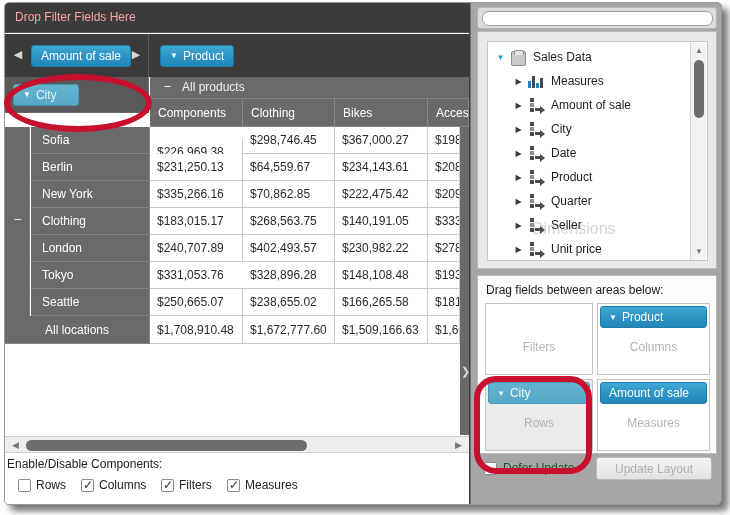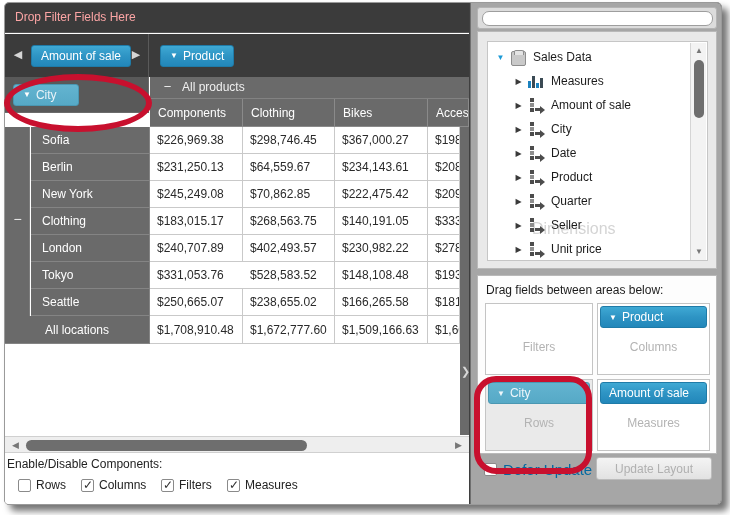--- a/index.html
+++ b/index.html
@@ -401,21 +401,21 @@
   .zone .zfield.muted {
     background: linear-gradient(to bottom, #63b4d0 0%, #56a9c6 100%);
     border-color: #4a97b2; color: #eef6fa;
   }
 
   .defer-row { position: absolute; left: 6px; top: 185px; display: flex; align-items: center; }
   .defer-cb {
     width: 13px; height: 13px; border: 1px solid #8a8a8a;
     background: #ffffff; margin-right: 6px; border-radius: 2px;
   }
-  .defer-label { font-size: 15px; color: #0369a1; }
+  .defer-label { font-size: 12px; color: #14532d; }
   .update-btn {
     position: absolute; left: 118px; top: 181px;
     width: 116px; height: 23px;
     background: linear-gradient(to bottom, #f4f4f4, #e2e2e2);
     border: 1px solid #bcbcbc;
     border-radius: 3px;
     color: #b0b0b0; font-size: 12px;
     display: flex; align-items: center; justify-content: center;
   }
 
@@ -476,52 +476,52 @@
         <div class="colhdr-cell" style="left:185px;width:93px;">Bikes</div>
         <div class="colhdr-cell" style="left:278px;width:41px;">Acces</div>
       </div>
 
       <div class="grid-body">
         <div class="row-gutter">
           <div class="minus">−</div>
         </div>
 
         <div class="rowhdr" style="top:0px;">Sofia</div>
-        <div class="datacell" style="left:145px;top:0px;width:93px;">$226,969.38</div>
+        <div class="datacell" style="left:145px;top:12px;width:93px;">$226,969.38</div>
         <div class="datacell" style="left:238px;top:0px;width:92px;">$298,746.45</div>
         <div class="datacell" style="left:330px;top:0px;width:93px;">$367,000.27</div>
         <div class="datacell" style="left:423px;top:0px;width:32px;">$198,</div>
 
         <div class="rowhdr" style="top:27px;">Berlin</div>
         <div class="datacell" style="left:145px;top:27px;width:93px;">$231,250.13</div>
         <div class="datacell" style="left:238px;top:27px;width:92px;">$64,559.67</div>
         <div class="datacell" style="left:330px;top:27px;width:93px;">$234,143.61</div>
         <div class="datacell" style="left:423px;top:27px;width:32px;">$208,</div>
 
         <div class="rowhdr" style="top:54px;">New York</div>
-        <div class="datacell" style="left:145px;top:54px;width:93px;">$245,249.08</div>
+        <div class="datacell" style="left:145px;top:54px;width:93px;">$335,266.16</div>
         <div class="datacell" style="left:238px;top:54px;width:92px;">$70,862.85</div>
         <div class="datacell" style="left:330px;top:54px;width:93px;">$222,475.42</div>
         <div class="datacell" style="left:423px;top:54px;width:32px;">$209,</div>
 
         <div class="rowhdr" style="top:81px;">Clothing</div>
         <div class="datacell" style="left:145px;top:81px;width:93px;">$183,015.17</div>
         <div class="datacell" style="left:238px;top:81px;width:92px;">$268,563.75</div>
         <div class="datacell" style="left:330px;top:81px;width:93px;">$140,191.05</div>
         <div class="datacell" style="left:423px;top:81px;width:32px;">$333,</div>
 
         <div class="rowhdr" style="top:108px;">London</div>
         <div class="datacell" style="left:145px;top:108px;width:93px;">$240,707.89</div>
         <div class="datacell" style="left:238px;top:108px;width:92px;">$402,493.57</div>
         <div class="datacell" style="left:330px;top:108px;width:93px;">$230,982.22</div>
         <div class="datacell" style="left:423px;top:108px;width:32px;">$278,</div>
 
         <div class="rowhdr" style="top:135px;">Tokyo</div>
         <div class="datacell" style="left:145px;top:135px;width:101px;">$331,053.76</div>
-        <div class="datacell" style="left:238px;top:135px;width:92px;">$528,583.52</div>
+        <div class="datacell" style="left:238px;top:135px;width:92px;">$328,896.28</div>
         <div class="datacell" style="left:330px;top:135px;width:93px;">$148,108.48</div>
         <div class="datacell" style="left:423px;top:135px;width:32px;">$193,</div>
 
         <div class="rowhdr" style="top:162px;">Seattle</div>
         <div class="datacell" style="left:145px;top:162px;width:93px;">$250,665.07</div>
         <div class="datacell" style="left:238px;top:162px;width:92px;">$238,655.02</div>
         <div class="datacell" style="left:330px;top:162px;width:93px;">$166,265.58</div>
         <div class="datacell" style="left:423px;top:162px;width:32px;">$181,</div>
 
         <div class="rowhdr total" style="top:189px;">All locations</div>

